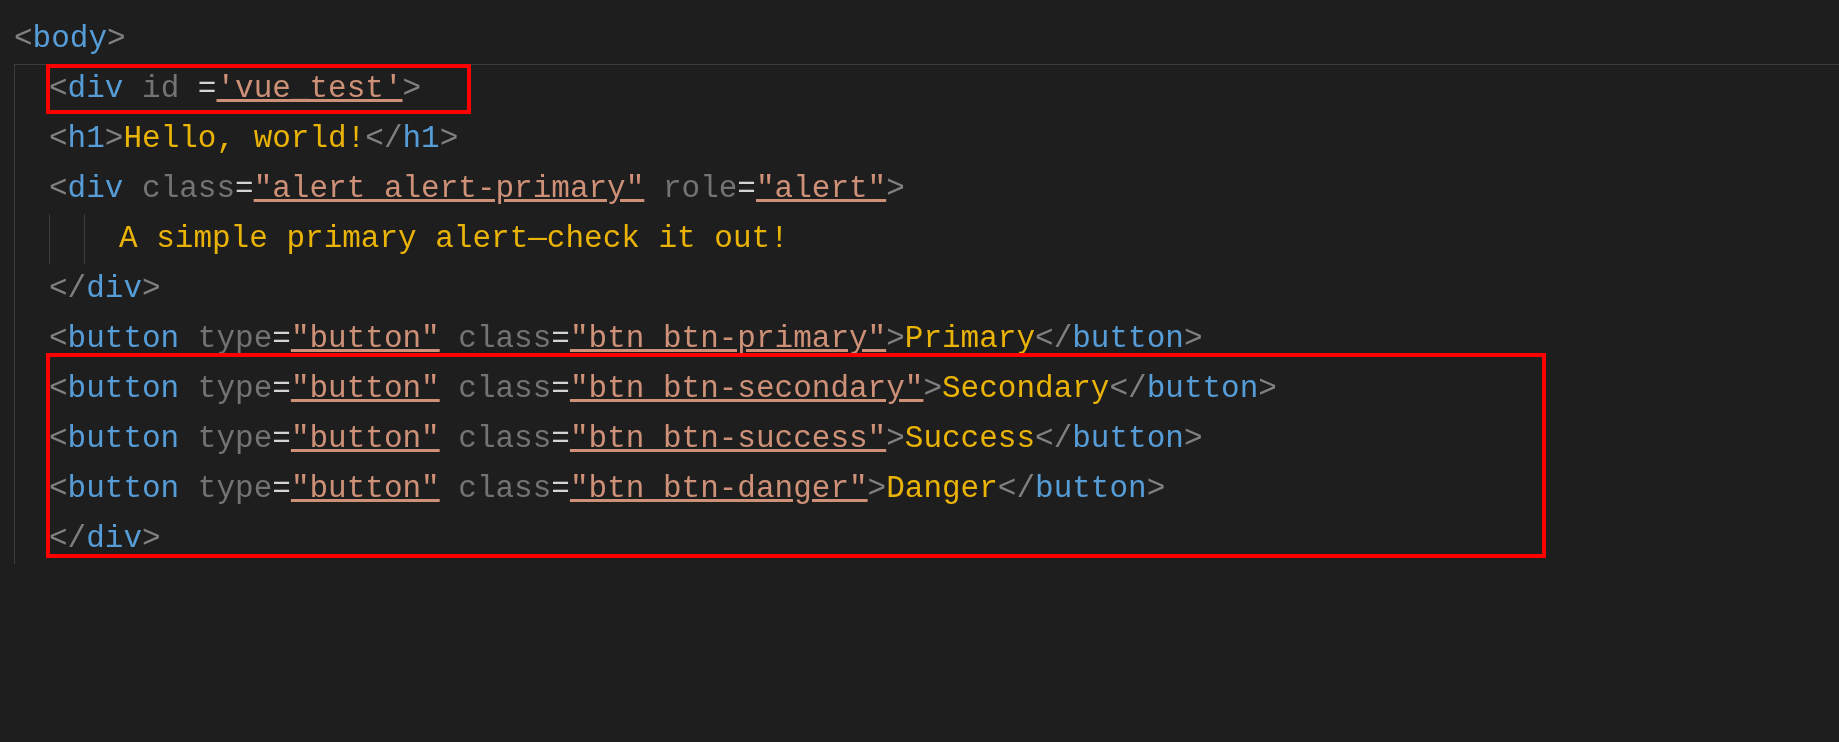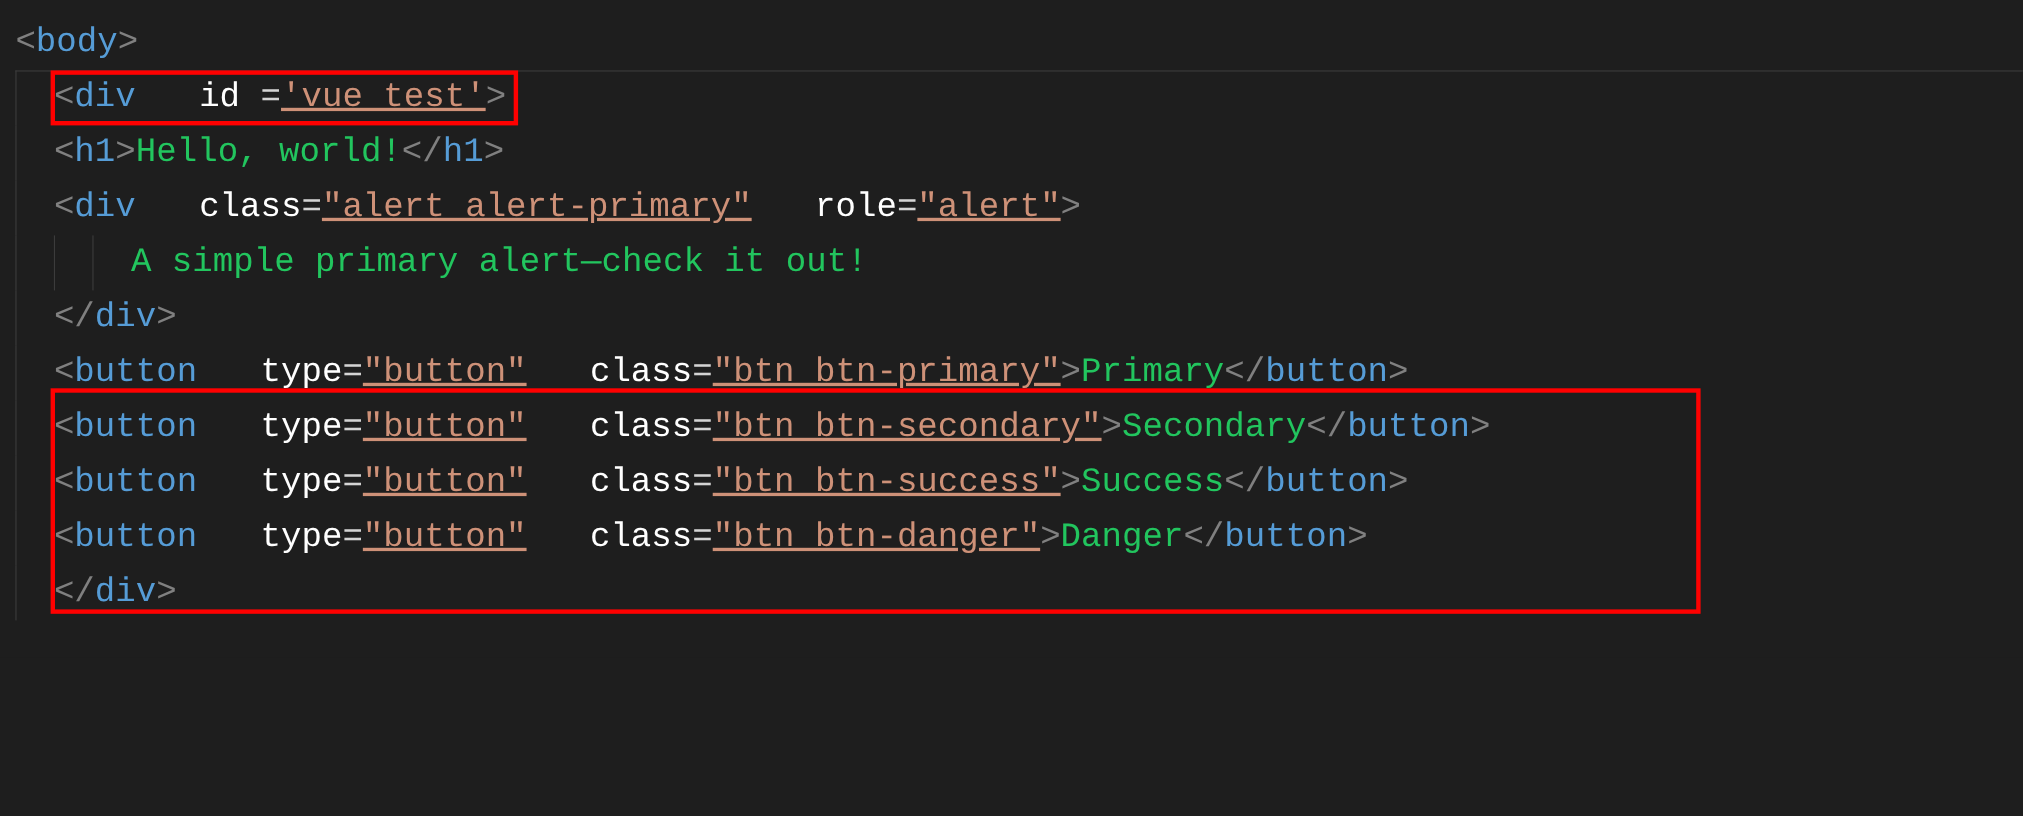--- a/index.html
+++ b/index.html
@@ -30,24 +30,24 @@
     position: absolute;
     left: 14px;
     right: 0;
     height: 0;
     border-top: 1px solid #3c3c3c;
   }
 
   
   .tag-bracket { color: #808080; }
   .tag-name    { color: #569cd6; }
-  .attr-name   { color: #ffffff; margin-left: 39px; }
+  .attr-name   { color: #737373; }
   .attr-eq     { color: #d4d4d4; }
   .attr-value  { color: #ce9178; text-decoration: underline; }
-  .text        { color: #22c55e; }
+  .text        { color: #eab308; }
 
   
   .hi {
     position: absolute;
     border: 4px solid #ff0000;
     pointer-events: none;
     box-sizing: border-box;
   }
 </style>
 </head>

